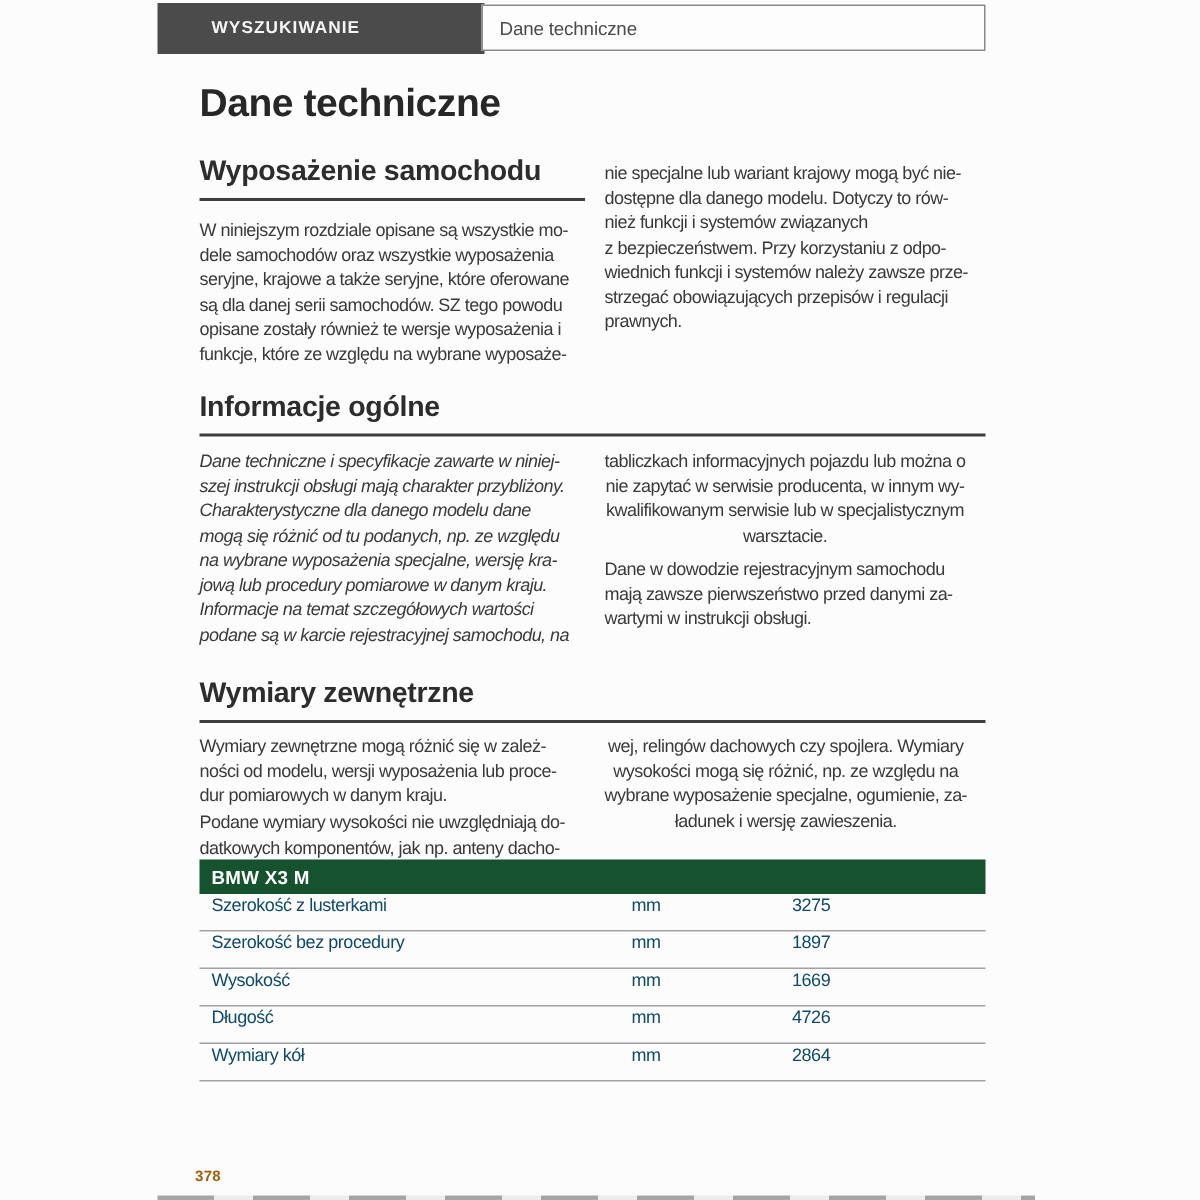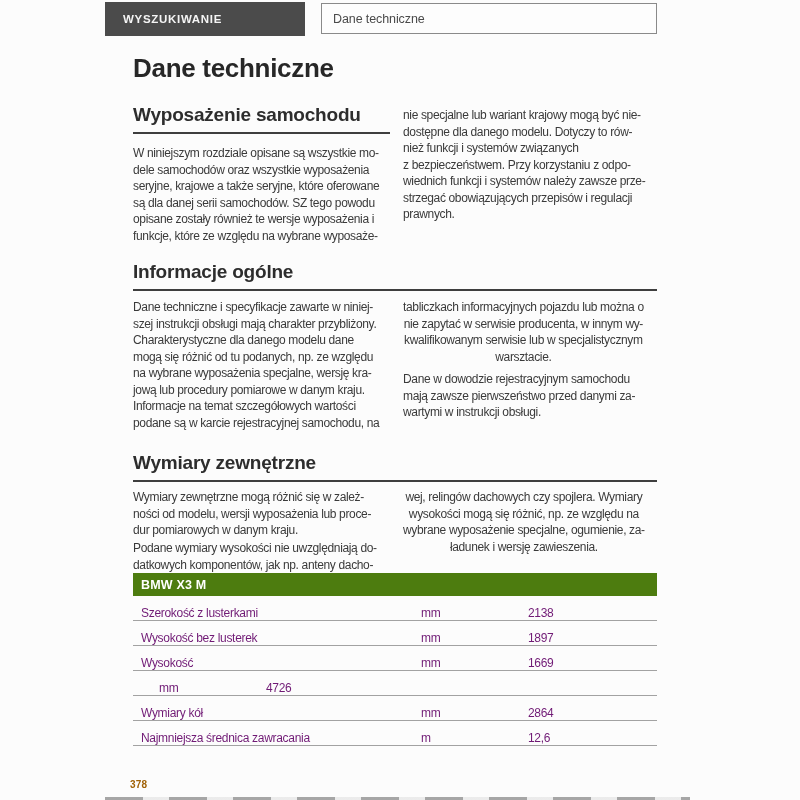--- a/index.html
+++ b/index.html
@@ -7,21 +7,21 @@
     width:800px;height:800px;position:relative;overflow:hidden;
     background:#fcfcfc;
     font-family:"Liberation Sans","DejaVu Sans",sans-serif;
     color:#3a3a3a;
     -webkit-font-smoothing:antialiased;
   }
   .abs{position:absolute;}
   
   .search-tab{
     left:105px;top:2px;width:200px;height:34px;
-    background:#4b4b4b;display:flex;align-items:center;
+    background:#4b4b4b;display:flex;align-items:center;padding-left:18px;
   }
   .search-tab span{
     color:#f5f5f5;font-size:11.5px;font-weight:bold;letter-spacing:.7px;
     padding-left:18px;
   }
   .search-field{
     left:321px;top:3px;width:334px;height:29px;
     background:#fdfdfd;border:1.5px solid #8a8a8a;
     display:flex;align-items:center;
   }
@@ -42,40 +42,40 @@
     font-size:12px;line-height:16.5px;letter-spacing:-.35px;
     white-space:pre;color:#3a3a3a;
   }
   
   .h-s1{left:133px;top:104px;}
   .r-s1{left:133px;top:132px;width:257px;}
   .p-s1-l{left:133px;top:145px;}
   .p-s1-r{left:403px;top:107px;}
   .h-s2{left:133px;top:261px;}
   .r-s2{left:133px;top:289px;width:524px;}
-  .p-s2-l{left:133px;top:299px;}
+  .p-s2-l{left:133px;top:299px;font-style:italic;}
   .p-s2-r1{left:403px;top:299px;text-align:center;}
   .p-s2-r2{left:403px;top:371px;}
   .h-s3{left:133px;top:452px;}
   .r-s3{left:133px;top:480px;width:524px;}
   .p-s3-l1{left:133px;top:489px;}
   .p-s3-l2{left:133px;top:540px;}
   .p-s3-r{left:403px;top:489px;text-align:center;}
   
   .dim-table{left:133px;top:573px;width:524px;}
   .dim-head{
-    height:23px;background:#4d7c0f;display:flex;align-items:center;
+    height:23px;background:#14532d;display:flex;align-items:center;
   }
   .dim-head span{
     color:#ffffff;font-size:12.5px;font-weight:bold;padding-left:8px;letter-spacing:.2px;
   }
   .dim-row{
-    height:24px;display:flex;align-items:flex-end;
+    height:24px;display:flex;align-items:flex-start;
     border-bottom:1.5px solid #a2a2a2;
-    font-size:12px;letter-spacing:-.3px;color:#701a75;
+    font-size:12px;letter-spacing:-.3px;color:#0c4a6e;
   }
   .dim-row .c-label{flex:0 0 254px;padding-left:8px;}
   .dim-row .c-unit{flex:0 0 107px;padding-left:26px;}
   .dim-row .c-value{flex:1;}
   
   .page-number{
     left:130px;top:779px;font-size:10px;font-weight:bold;color:#a16207;letter-spacing:.2px;
   }
   .bottom-crop{
     left:105px;top:797px;width:585px;height:3px;
@@ -141,42 +141,38 @@
 wybrane wyposażenie specjalne, ogumienie, za-
 ładunek i wersję zawieszenia.</div>
 
 <div class="abs dim-table">
   <div class="dim-head">
     <span>BMW X3 M</span>
   </div>
   <div class="dim-row">
     <span class="c-label">Szerokość z lusterkami</span>
     <span class="c-unit">mm</span>
-    <span class="c-value">2138</span>
+    <span class="c-value">3275</span>
   </div>
   <div class="dim-row">
-    <span class="c-label">Wysokość bez lusterek</span>
+    <span class="c-label">Szerokość bez procedury</span>
     <span class="c-unit">mm</span>
     <span class="c-value">1897</span>
   </div>
   <div class="dim-row">
     <span class="c-label">Wysokość</span>
     <span class="c-unit">mm</span>
     <span class="c-value">1669</span>
   </div>
   <div class="dim-row">
+    <span class="c-label">Długość</span>
     <span class="c-unit">mm</span>
     <span class="c-value">4726</span>
   </div>
   <div class="dim-row">
     <span class="c-label">Wymiary kół</span>
     <span class="c-unit">mm</span>
     <span class="c-value">2864</span>
   </div>
-  <div class="dim-row">
-    <span class="c-label">Najmniejsza średnica zawracania</span>
-    <span class="c-unit">m</span>
-    <span class="c-value">12,6</span>
-  </div>
 </div>
 
 <div class="abs page-number">378</div>
 <div class="abs bottom-crop"></div>
 
 </body></html>

